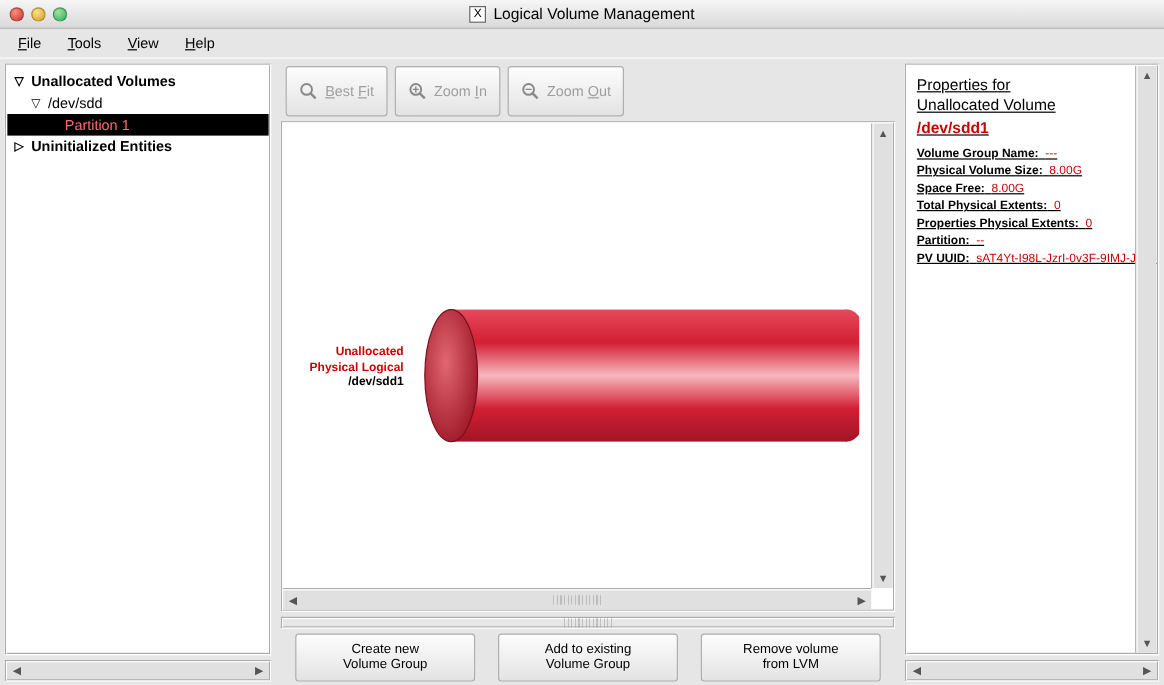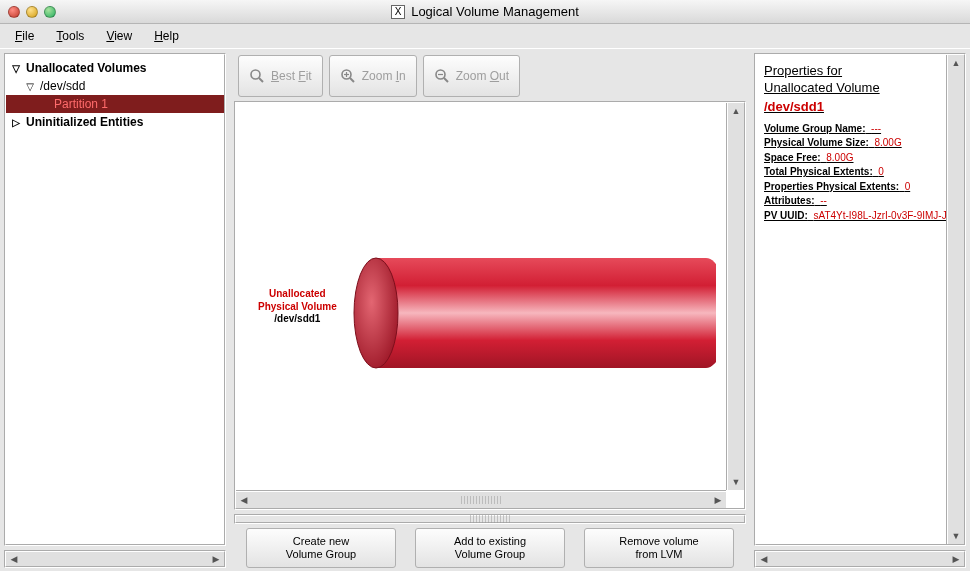--- a/index.html
+++ b/index.html
@@ -23,21 +23,21 @@
   
   .panel { background:#e6e6e6; position:relative; }
   .inset-frame { border: 2px groove #fff; margin:4px; background:#fff; position:relative; height: calc(100% - 30px); overflow:hidden; }
   .bottom-scroll { position:absolute; left:4px; right:4px; bottom:4px; height:18px; background:#e0e0e0; border:2px groove #fff; display:flex; align-items:center; }
   .bottom-scroll .arrow { width:16px; height:100%; display:flex; align-items:center; justify-content:center; cursor:default; font-size:9px; color:#555;}
   .bottom-scroll .track { flex:1; border-left:1px solid #bbb; border-right:1px solid #bbb; }
   
   .tree { padding:4px 0; font-size:12px; }
   .tree-row { display:flex; align-items:center; height:18px; padding:0 4px; gap:4px; white-space:nowrap; }
   .tree-row.bold { font-weight:bold; }
-  .tree-row.selected { background:#7f1d1d; color:#fff; }
+  .tree-row.selected { background:#000000; color:#fff; }
   .tree-row.selected .red-text { color:#ff6b6b; }
   .red-text { color:#cc0000; }
   .twisty { width:12px; display:inline-flex; justify-content:center; color:#000; font-size:10px; }
   .indent1 { padding-left: 18px; }
   .indent2 { padding-left: 48px; }
   
   .center { display:flex; flex-direction:column; padding:4px; }
   .toolbar { display:flex; gap:6px; margin:2px 0 4px 4px; }
   .tbtn { height:42px; padding:0 10px; display:flex; align-items:center; gap:6px; border:1px solid #b0b0b0; background:linear-gradient(#fdfdfd,#e3e3e3); border-radius:3px; color:#9e9e9e; font-size:12px; cursor:default; }
   .tbtn .mglass { width:16px; height:16px; }
@@ -47,21 +47,21 @@
   .vscroll .arrow { height:16px; display:flex; align-items:center; justify-content:center; font-size:9px; color:#555; }
   .vscroll .track { flex:1; }
   .hscroll { position:absolute; left:0; right:18px; bottom:0; height:18px; background:#e0e0e0; border-top:2px groove #fff; display:flex; align-items:center; }
   .hscroll .arrow { width:16px; display:flex; align-items:center; justify-content:center; font-size:9px; color:#555;}
   .hscroll .track { flex:1; }
   .hscroll .grip, .splitter .grip { width:40px; height:8px; margin:0 auto; background:repeating-linear-gradient(90deg,#999 0 1px,transparent 1px 3px); opacity:.5; }
   .splitter { height:10px; border:2px groove #fff; display:flex; align-items:center; justify-content:center; margin-bottom:4px; background:#e6e6e6;}
   .action-row { display:flex; gap:19px; padding:0 12px;}
   .action-btn { flex:1; height:40px; display:flex; align-items:center; justify-content:center; border:1px solid #b0b0b0; background:linear-gradient(#fdfdfd,#e3e3e3); border-radius:3px; text-align:center; font-size:11px; line-height:1.2; cursor:default; }
   
-  .volume-label { position:absolute; left:22px; top:185px; font-size:10px; line-height:1.25; text-align:center;}
+  .volume-label { position:absolute; left:22px; top:185px; font-size:10px; line-height:1.25; text-align:right;}
   .volume-label .row-a { color:#cc0000; font-weight:bold; }
   .volume-label .row-c { font-weight:bold; color:#000; }
   
   .right .props { padding:8px 0 0 8px;text-decoration:underline; }
   .props-title { font-size:13px; margin-bottom:2px; line-height:1.3; }
   .props-path { color:#cc0000; font-weight:bold; font-size:13px; margin-bottom:8px; }
   .kv { font-size:10px; line-height:1.45; white-space:nowrap; }
   .kv b { font-weight:bold; }
   .kv .v { color:#cc0000; }
   
@@ -146,21 +146,21 @@
             <line class="pm" x1="4" y1="6.5" x2="9" y2="6.5"></line>
           </svg>
         <span>Zoom <u>O</u>ut</span>
       </div>
     </div>
 
     <div class="canvas-wrap">
       <div class="canvas-inner">
         <div class="volume-label">
           <div class="row-a">Unallocated</div>
-          <div class="row-a">Physical Volume</div>
+          <div class="row-a">Physical Logical</div>
           <div class="row-c">/dev/sdd1</div>
         </div>
         <svg width="470" height="400" style="position:absolute; left:10px; top:0;">
           <defs>
             <linearGradient id="cylgrad" x1="0" y1="0" x2="0" y2="1">
               <stop offset="0%" stop-color="#e64a5a"></stop>
               <stop offset="25%" stop-color="#d21f34"></stop>
               <stop offset="50%" stop-color="#f7b7be"></stop>
               <stop offset="75%" stop-color="#d21f34"></stop>
               <stop offset="100%" stop-color="#a01525"></stop>
@@ -212,21 +212,21 @@
         <div class="props-title">
           <span>Properties for</span><br>
           <span>Unallocated Volume</span>
         </div>
         <div class="props-path">/dev/sdd1</div>
         <div class="kv"><b>Volume Group Name:</b>&nbsp;&nbsp;<span class="v">---</span></div>
         <div class="kv"><b>Physical Volume Size:</b>&nbsp;&nbsp;<span class="v">8.00G</span></div>
         <div class="kv"><b>Space Free:</b>&nbsp;&nbsp;<span class="v">8.00G</span></div>
         <div class="kv"><b>Total Physical Extents:</b>&nbsp;&nbsp;<span class="v">0</span></div>
         <div class="kv"><b>Properties Physical Extents:</b>&nbsp;&nbsp;<span class="v">0</span></div>
-        <div class="kv"><b>Attributes:</b>&nbsp;&nbsp;<span class="v">--</span></div>
+        <div class="kv"><b>Partition:</b>&nbsp;&nbsp;<span class="v">--</span></div>
         <div class="kv"><b>PV UUID:</b>&nbsp;&nbsp;<span class="v">sAT4Yt-I98L-JzrI-0v3F-9IMJ-J09t-47Sx</span></div>
       </div>
       <div style="position:absolute; top:0; right:0; width:18px; bottom:0; background:#e0e0e0; border-left:2px groove #fff; display:flex; flex-direction:column;">
         <div class="arrow" style="height:16px; display:flex;align-items:center;justify-content:center;font-size:9px;color:#555">▲</div>
         <div style="flex:1"></div>
         <div class="arrow" style="height:16px; display:flex;align-items:center;justify-content:center;font-size:9px;color:#555">▼</div>
       </div>
     </div>
     <div class="bottom-scroll">
       <div class="arrow">◀</div>

